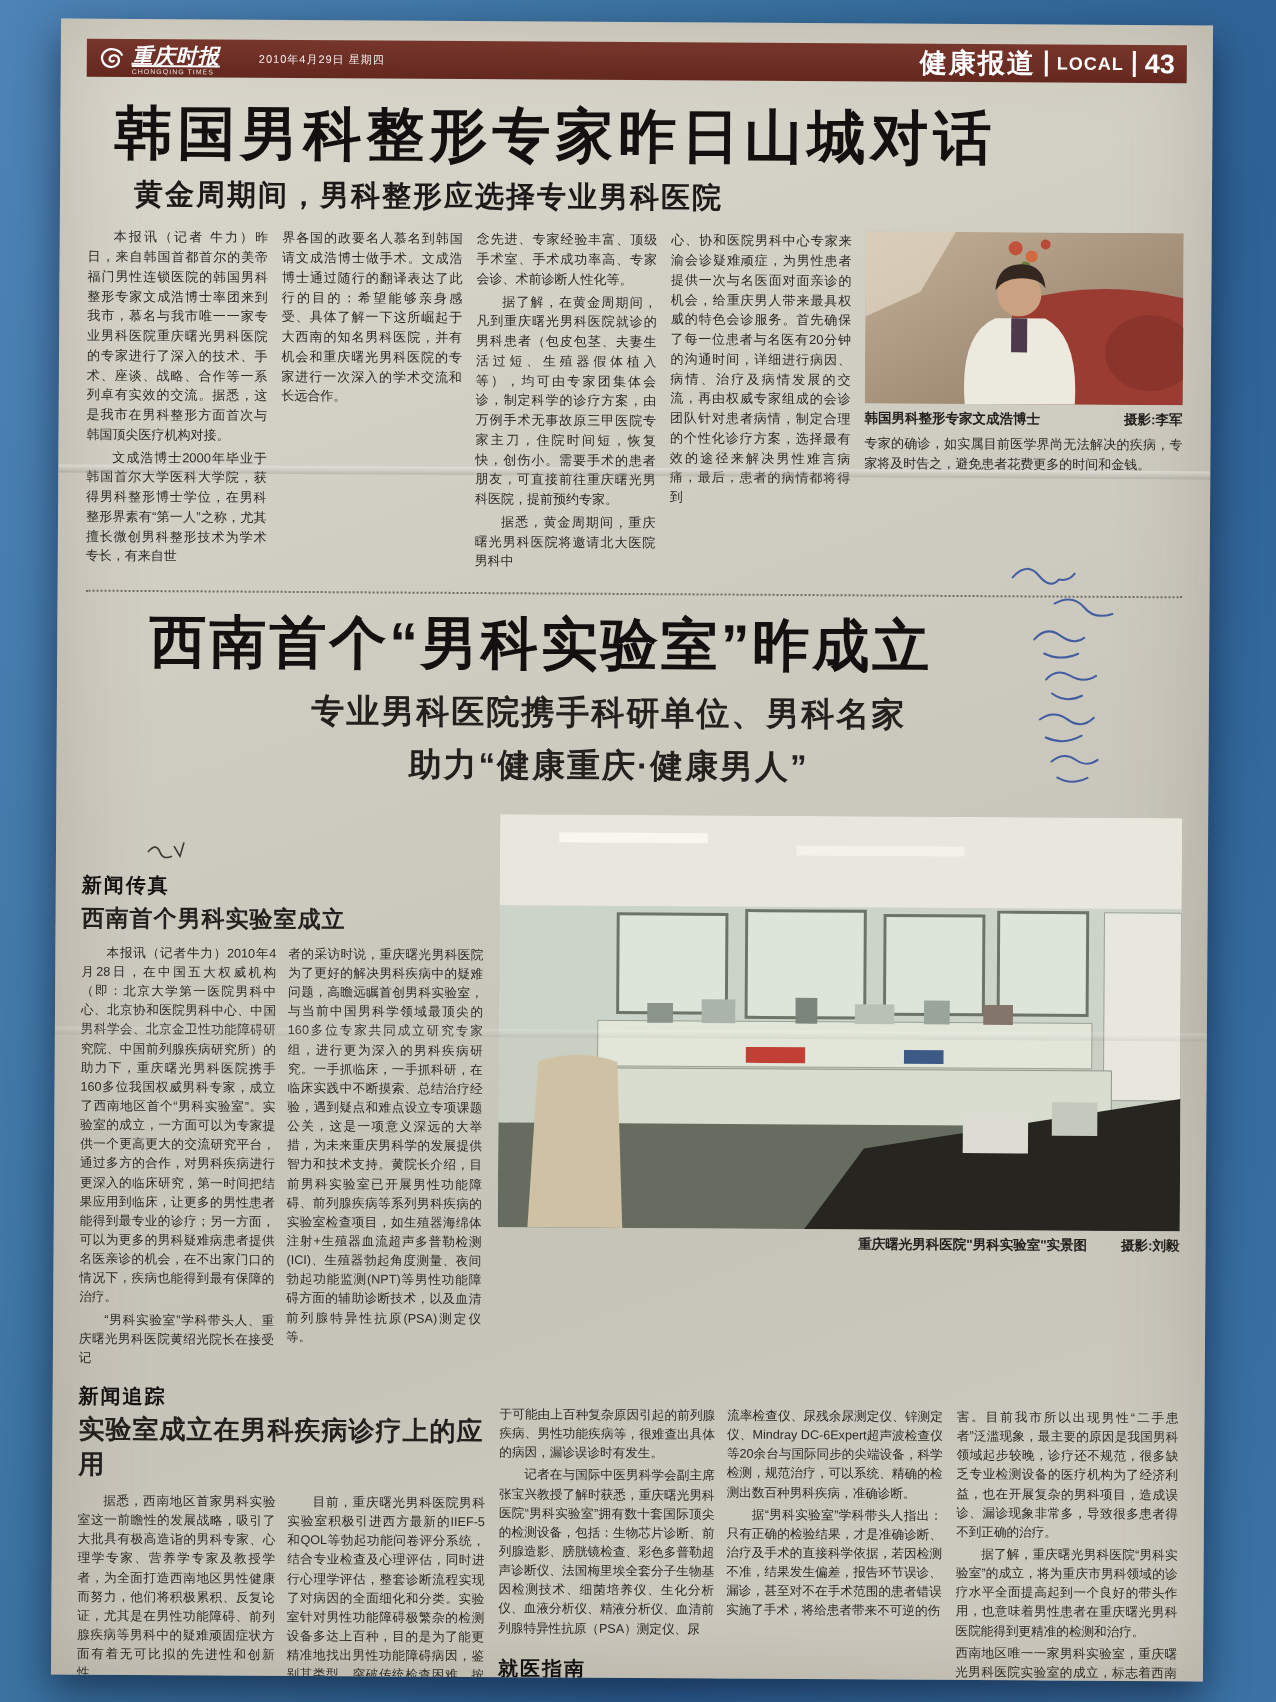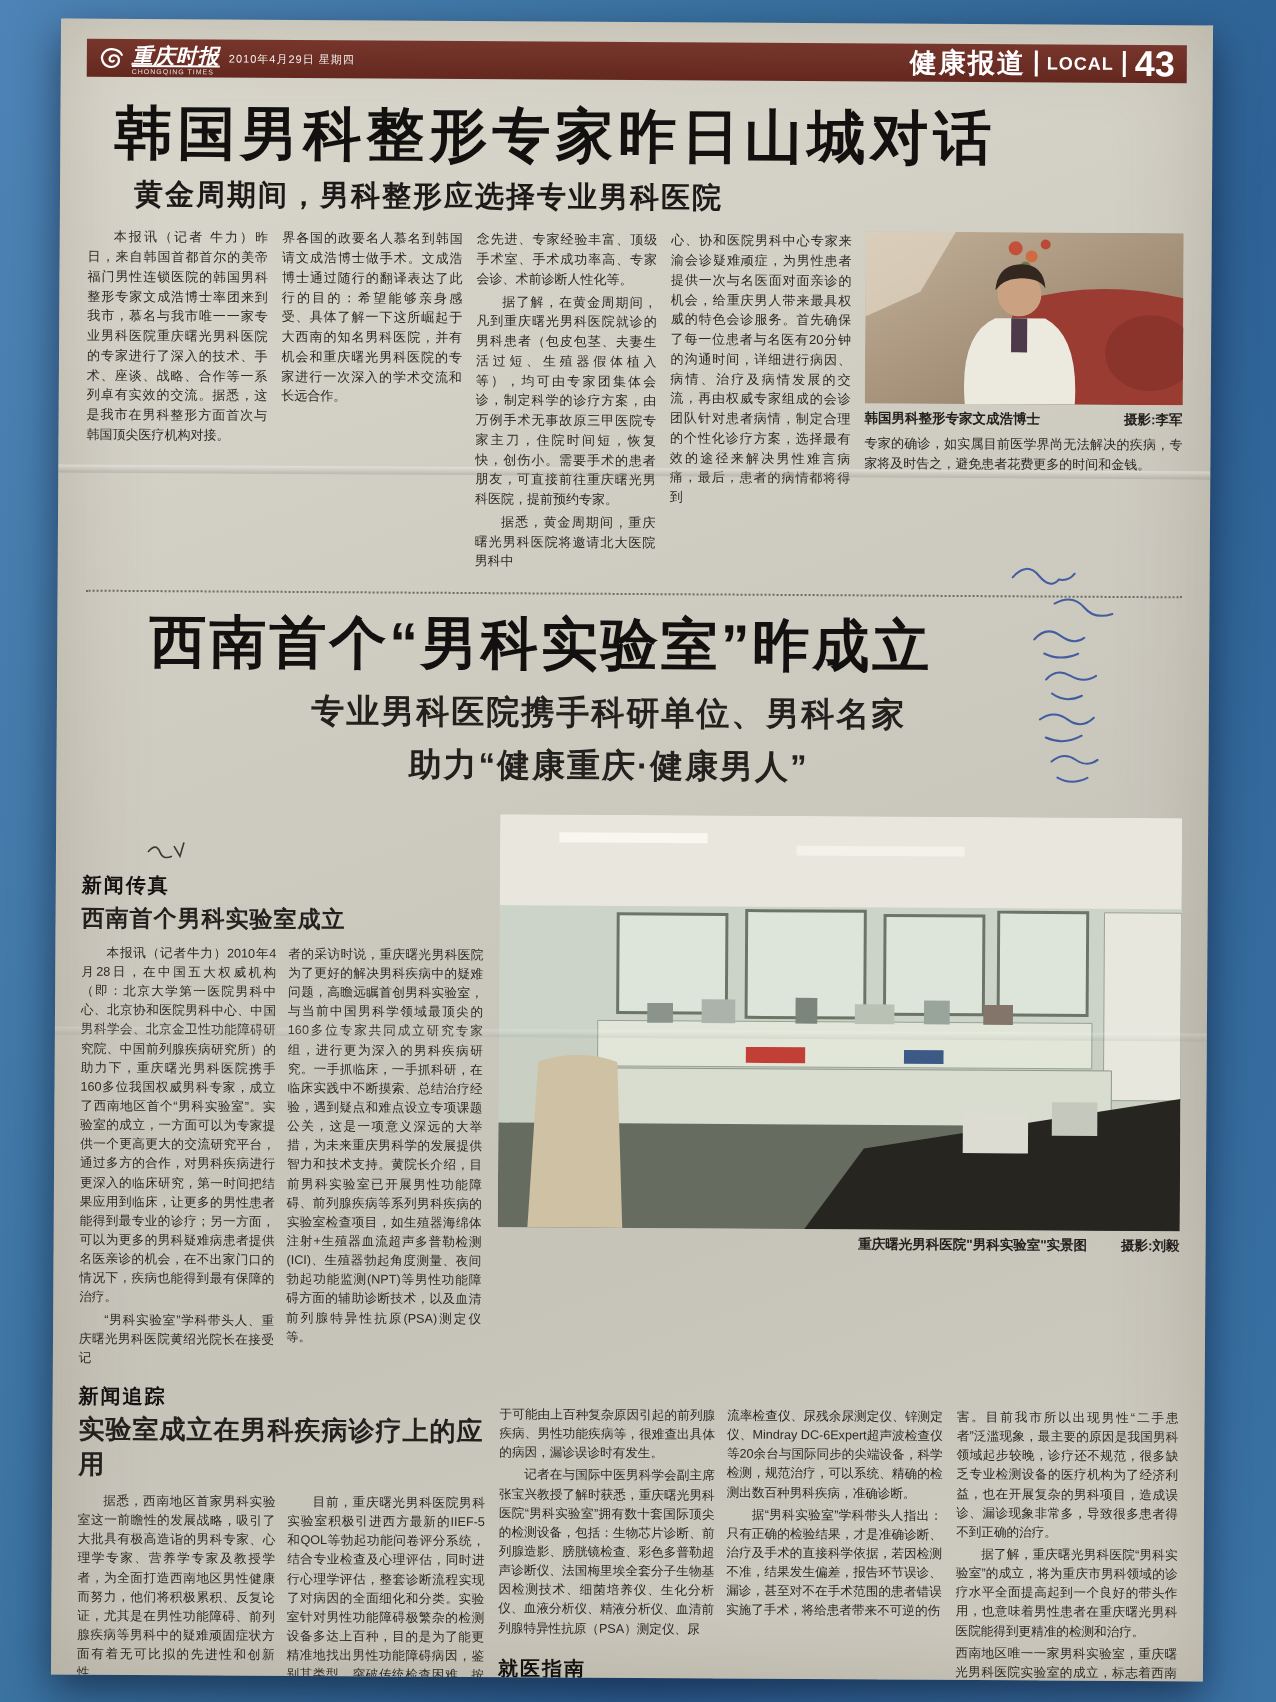--- a/index.html
+++ b/index.html
@@ -16,26 +16,26 @@
     padding:0 26px;box-sizing:border-box;overflow:hidden;color:#23211e;
   }
   .crease{position:absolute;left:0;width:100%;height:8px;pointer-events:none;
     background:linear-gradient(180deg,rgba(255,255,255,.35),rgba(90,85,70,.18));}
   
   .masthead{margin-top:20px;height:38px;background:linear-gradient(180deg,#77362c,#64281f);
     display:flex;align-items:center;padding:0 12px;color:#fff;}
   .brandwrap{display:flex;align-items:center;gap:7px;}
   .brand{font-size:21px;font-weight:800;font-style:italic;letter-spacing:1px;text-decoration:underline;}
   .brand-en{font-size:7px;letter-spacing:1px;opacity:.85;margin-top:-2px;}
-  .m-date{font-size:11px;margin-left:2px;opacity:.92;letter-spacing:1px;}
+  .m-date{font-size:11px;margin-left:32px;opacity:.92;letter-spacing:1px;}
   .m-right{margin-left:auto;display:flex;align-items:center;gap:9px;}
   .m-section{font-size:27px;font-weight:900;letter-spacing:2px;}
   .m-bar{width:3px;height:26px;background:#fff;}
   .m-local{font-size:18px;font-weight:900;letter-spacing:1px;}
-  .m-page{font-size:36px;font-weight:900;}
+  .m-page{font-size:27px;font-weight:900;}
   
   .a1-headline{margin:26px 2px 2px 28px;font-size:58px;font-weight:900;letter-spacing:5px;
     line-height:1.04;color:#121110;}
   .a1-subhead{margin:12px 0 12px 48px;font-size:29px;font-weight:800;letter-spacing:2px;color:#1b1a18;}
   .a1-body{display:flex;gap:14px;margin:4px 2px 0 2px;}
   .col{flex:1;min-width:0;}
   .body-text p{margin:0 0 3px;font-size:13px;line-height:1.52;text-align:justify;
     text-indent:2em;color:#2c2a26;}
   .body-text p.cont{text-indent:0;}
   .a1-figure{width:318px;flex:none;}
@@ -92,20 +92,21 @@
       <span class="m-page">43</span>
     </div>
   </div>
 
   <div>
     <div class="a1-headline">韩国男科整形专家昨日山城对话</div>
     <div class="a1-subhead">黄金周期间，男科整形应选择专业男科医院</div>
     <div class="a1-body body-text">
       <div class="col">
         <p>本报讯（记者 牛力）昨日，来自韩国首都首尔的美帝福门男性连锁医院的韩国男科整形专家文成浩博士率团来到我市，慕名与我市唯一一家专业男科医院重庆曙光男科医院的专家进行了深入的技术、手术、座谈、战略、合作等一系列卓有实效的交流。据悉，这是我市在男科整形方面首次与韩国顶尖医疗机构对接。</p>
+        <p>文成浩博士2000年毕业于韩国首尔大学医科大学院，获得男科整形博士学位，在男科整形界素有“第一人”之称，尤其擅长微创男科整形技术为学术专长，有来自世</p>
       </div>
       <div class="col">
         <p class="cont">界各国的政要名人慕名到韩国请文成浩博士做手术。文成浩博士通过随行的翻译表达了此行的目的：希望能够亲身感受、具体了解一下这所崛起于大西南的知名男科医院，并有机会和重庆曙光男科医院的专家进行一次深入的学术交流和长远合作。</p>
       </div>
       <div class="col">
         <p class="cont">念先进、专家经验丰富、顶级手术室、手术成功率高、专家会诊、术前诊断人性化等。</p>
         <p>据了解，在黄金周期间，凡到重庆曙光男科医院就诊的男科患者（包皮包茎、夫妻生活过短、生殖器假体植入等），均可由专家团集体会诊，制定科学的诊疗方案，由万例手术无事故原三甲医院专家主刀，住院时间短，恢复快，创伤小。需要手术的患者朋友，可直接前往重庆曙光男科医院，提前预约专家。</p>
         <p>据悉，黄金周期间，重庆曙光男科医院将邀请北大医院男科中</p>
       </div>
       <div class="col">

